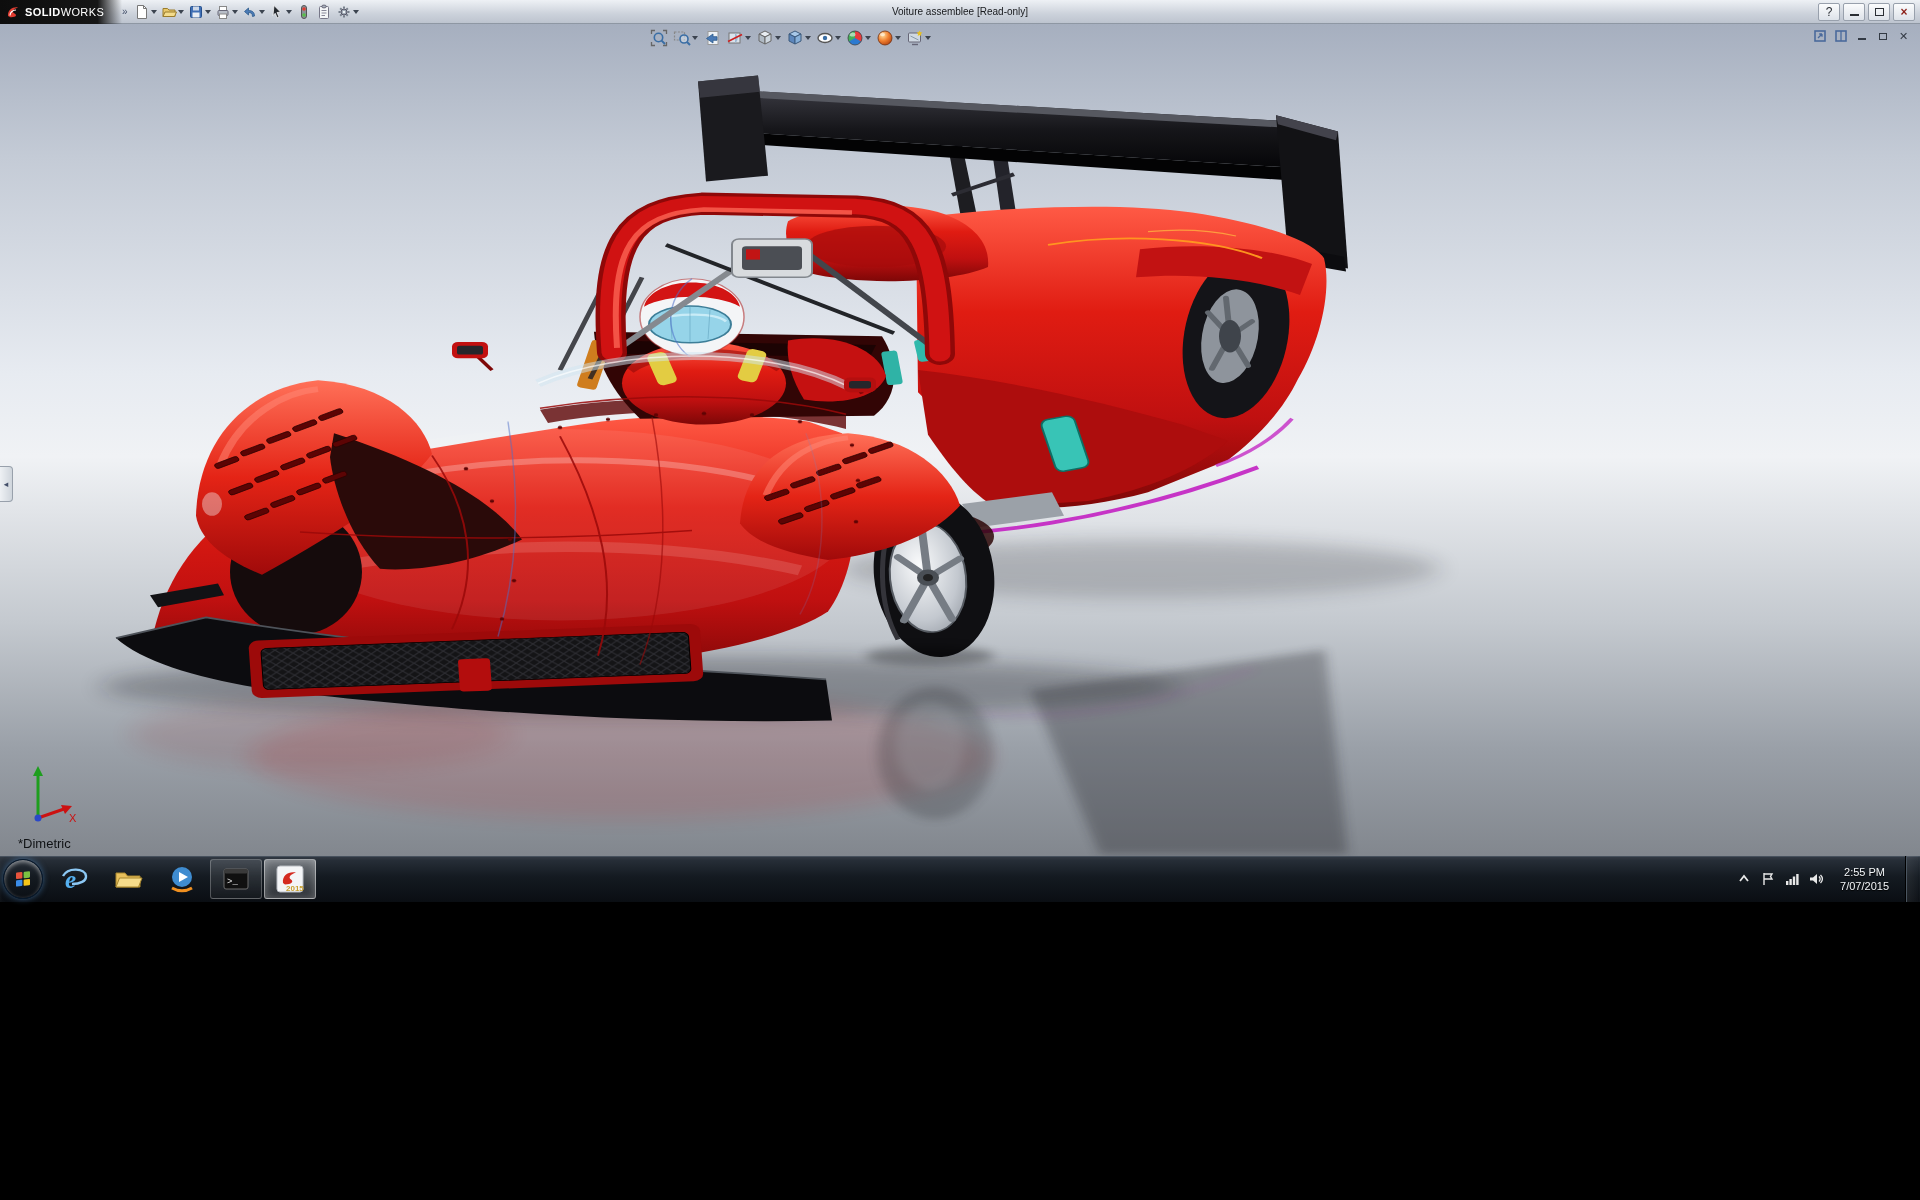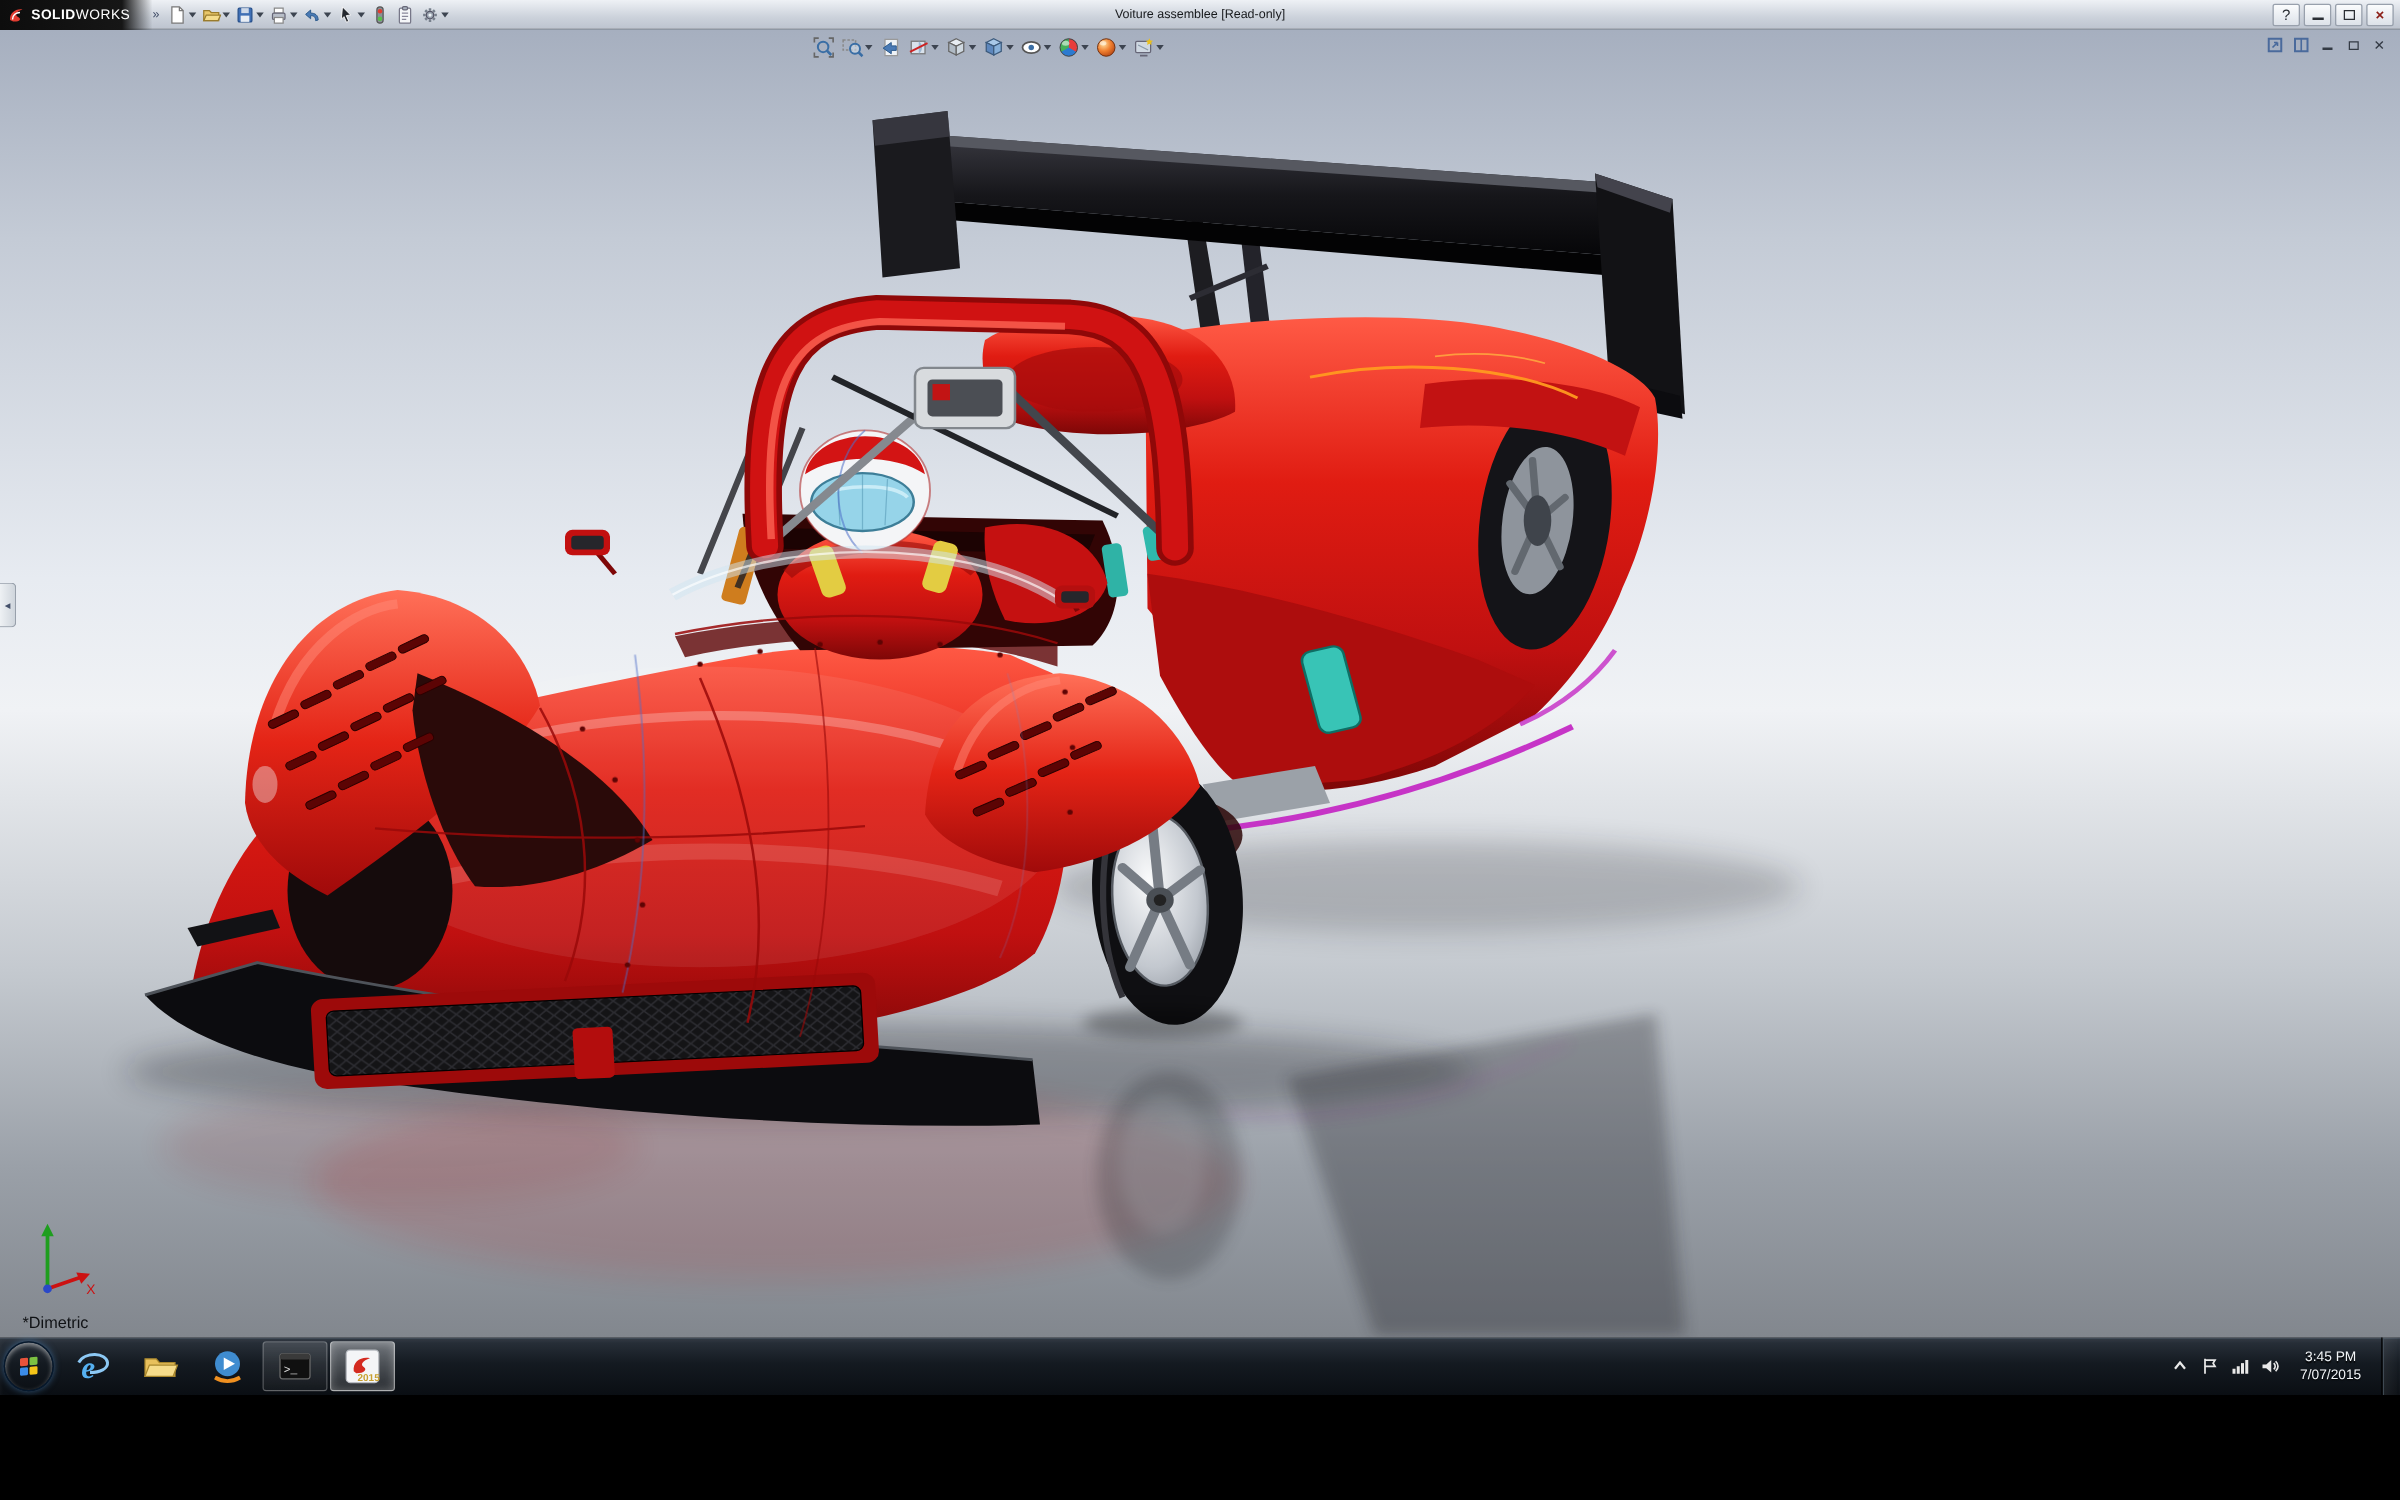--- a/index.html
+++ b/index.html
@@ -1,17 +1,17 @@
 <!DOCTYPE html>
 <html><head>
 <meta charset="utf-8">
 <style>
   *{margin:0;padding:0;box-sizing:border-box}
   html,body{width:1920px;height:1200px;overflow:hidden;font-family:"Liberation Sans",sans-serif;background:#000}
-  .screen{position:relative;width:1920px;height:1116px;background:#888}
+  .screen{position:relative;width:1920px;height:902px;background:#888}
 
   
   .titlebar{position:absolute;top:0;left:0;right:0;height:24px;display:flex;align-items:center;
     background:linear-gradient(#eef1f5,#ccd2db 60%,#bdc4cf);border-bottom:1px solid #8e97a3;z-index:50}
   .logo-block{display:flex;align-items:center;gap:4px;height:24px;padding:0 16px 0 5px;
     background:linear-gradient(90deg,#0d0d0d 0%,#161616 80%,rgba(22,22,22,0) 100%);min-width:122px}
   .logo-text{color:#fff;font-size:11px;letter-spacing:.4px;white-space:nowrap}
   .logo-text b{font-weight:bold}
   .overflow-chevron{color:#44506a;font-size:10px;margin:0 2px 0 0}
   .main-toolbar{display:flex;align-items:center;height:24px;margin-left:2px}
@@ -605,19 +605,19 @@
             <rect x="12.2" y="3" width="2.4" height="11"></rect>
         </svg>
       </div>
       <div class="tray-icon">
         <svg width="16" height="16" viewBox="0 0 16 16">
           <path d="M2 6.5 H5 L9 3 V13 L5 9.5 H2 Z" fill="#e8e8e8"></path>
           <path d="M11 5.5 C12.5 7 12.5 9 11 10.5 M12.5 4 C15 6.5 15 9.5 12.5 12" stroke="#e8e8e8" stroke-width="1.4" fill="none"></path>
         </svg>
       </div>
       <div class="clock">
-        <div>3:45 PM</div>
+        <div>2:55 PM</div>
         <div>7/07/2015</div>
       </div>
       <div class="show-desktop"></div>
     </div>
   </footer>
 </div>
 
 </body></html>

